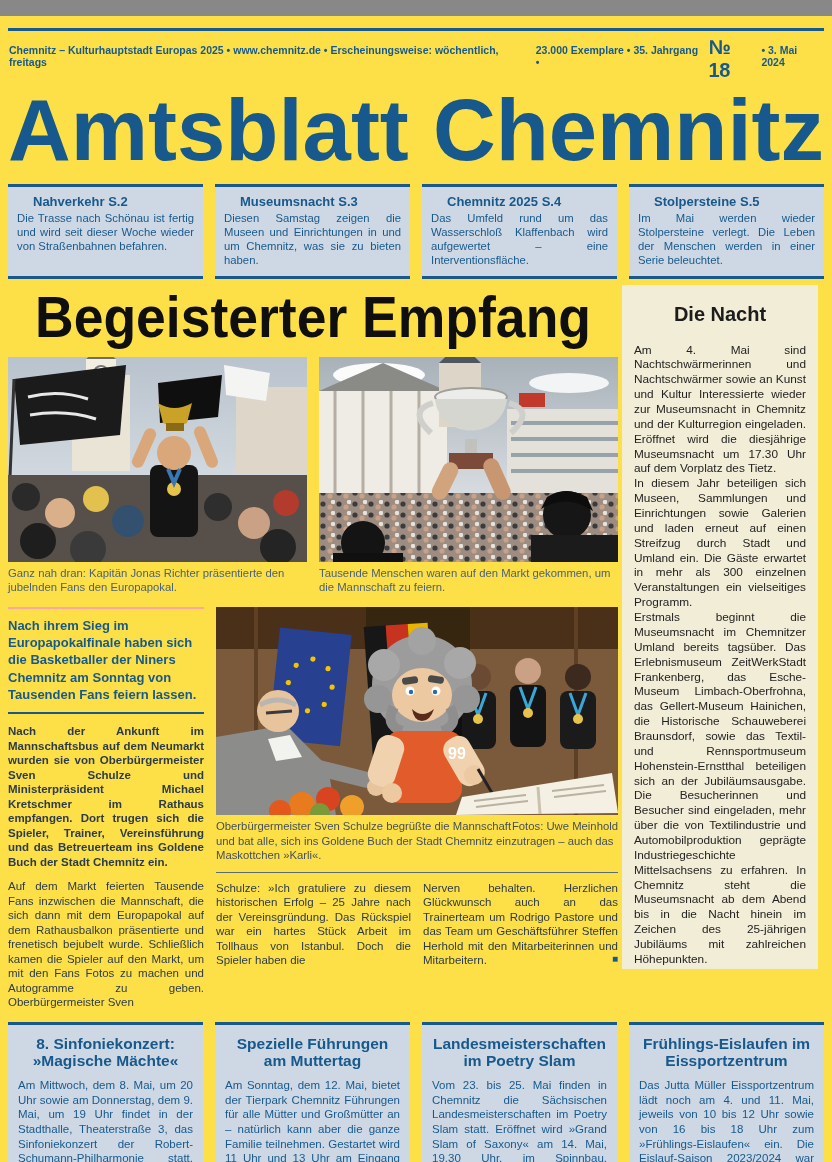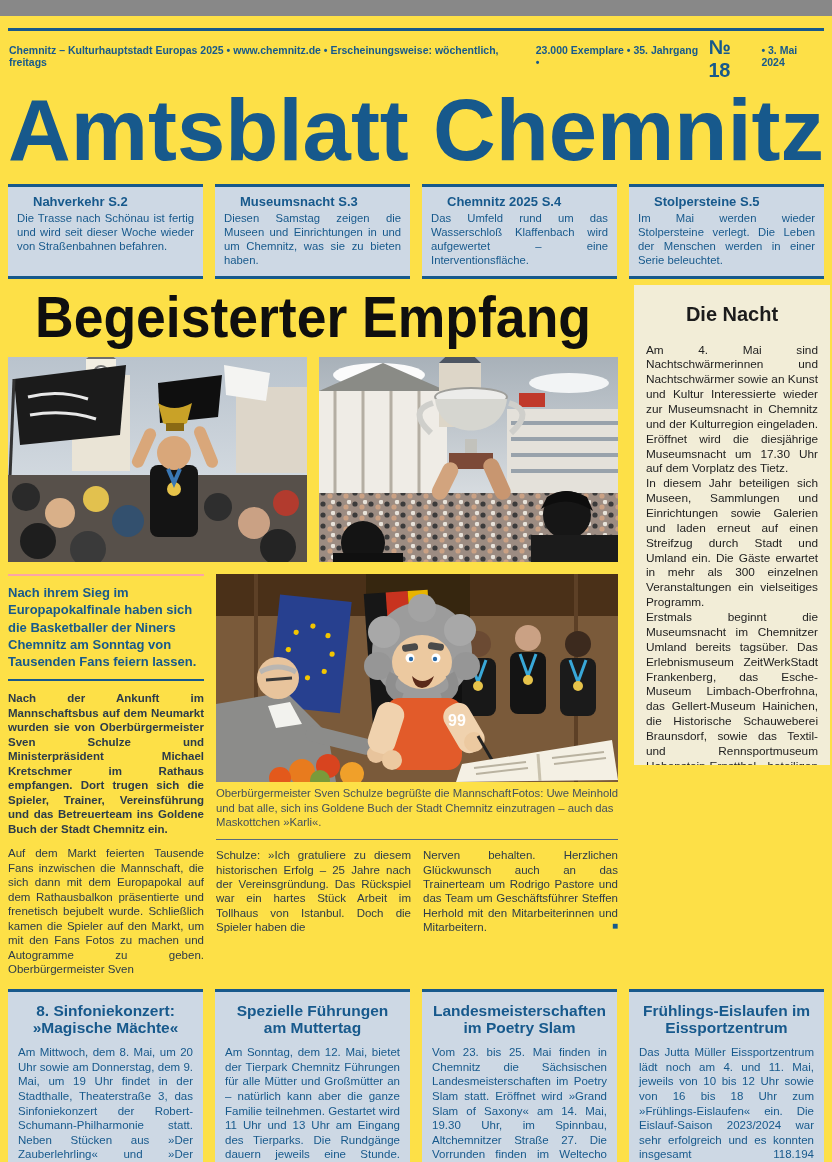--- a/index.html
+++ b/index.html
@@ -23,21 +23,21 @@
   
   .teasers { display: grid; grid-template-columns: repeat(4, 1fr); gap: 12px; margin: 8px 8px 0; }
   .teaser {
     background: #cdd8e4; border-top: 3px solid #17598c; border-bottom: 3px solid #17598c;
     padding: 7px 9px 9px; color: #17598c;
   }
   .teaser h3 { font-size: 13px; margin-bottom: 2px; padding-left: 16px; }
   .teaser p { font-size: 11.3px; line-height: 1.24; text-align: justify; }
 
   
-  .main { display: grid; grid-template-columns: 610px 196px; gap: 16px; margin: 6px 8px 0; align-items: start; }
+  .main { display: grid; grid-template-columns: 610px 196px; gap: 4px; margin: 6px 8px 0; align-items: start; }
 
   .headline { margin: 0 0 4px; }
   .photos { display: grid; grid-template-columns: 299px 299px; gap: 12px; }
   .photos svg, .midphoto svg { display: block; }
   .caps { display: grid; grid-template-columns: 299px 299px; gap: 12px; margin-top: 4px; }
   .cap { font-size: 11.3px; line-height: 1.28; color: #4b6277; }
 
   .article-grid { display: grid; grid-template-columns: 196px 402px; gap: 12px; margin-top: 12px; }
   .intro {
     border-top: 2px solid #fca5a5; border-bottom: 2px solid #17598c;
@@ -47,21 +47,21 @@
   .apara.bold { font-weight: bold; }
 
   .cap-mid { font-size: 11.3px; line-height: 1.3; color: #44505c; margin-top: 4px; }
   .credit { float: right; }
   .divider { border-top: 1.5px solid #5a6b7a; margin: 9px 0 8px; }
   .twocol { display: flex; gap: 12px; }
   .twocol .col { flex: 1; color: #2c3b4a; font-size: 11.5px; line-height: 1.26; text-align: justify; }
   .endmark { color: #17598c; float: right; font-size: 10px; line-height: inherit; }
 
   
-  .sidebar { background: #f2edd7; padding: 14px 12px 12px; height: 480px; overflow: hidden; }
+  .sidebar { background: #f2edd7; padding: 14px 12px 12px; height: 684px; overflow: hidden; }
   .sb-title { text-align: center; font-weight: bold; font-size: 20px; line-height: 1.18; color: #1c1c1c; margin: 4px 0 16px; }
   .sidebar p.sb { font-size: 11.8px; line-height: 1.26; text-align: justify; color: #222; }
 
   
   .bottom { display: grid; grid-template-columns: repeat(4, 1fr); gap: 12px; margin: 12px 8px 0; }
   .bbox {
     background: #cdd8e4; border-top: 3px solid #17598c; border-bottom: 3px solid #17598c;
     padding: 10px 10px 8px; color: #17598c;
   }
   .bbox .t { text-align: center; font-weight: bold; font-size: 15.5px; line-height: 1.15; }
@@ -211,20 +211,24 @@
           <g>
             <circle cx="248" cy="158" r="24" fill="#161616"></circle>
             <path d="M222,152 q26,-16 52,2 l-6,-14 q-22,-12 -40,0 z" fill="#0d0d0d"></path>
             <rect x="212" y="178" width="87" height="27" fill="#1b1b1b"></rect>
             <circle cx="44" cy="186" r="22" fill="#141414"></circle>
             <rect x="14" y="196" width="70" height="9" fill="#101010"></rect>
           </g>
         </svg>
       </div>
 
+      <div class="caps">
+        <div class="cap">Ganz nah dran: Kapitän Jonas Richter präsentierte den jubelnden Fans den Europapokal.</div>
+        <div class="cap">Tausende Menschen waren auf den Markt gekommen, um die Mannschaft zu feiern.</div>
+      </div>
 
       <div class="article-grid">
         <div>
           <div class="intro">Nach ihrem Sieg im Europapokalfinale haben sich die Basketballer der Niners Chemnitz am Sonntag von Tausenden Fans feiern lassen.</div>
           <p class="apara bold">Nach der Ankunft im Mannschaftsbus auf dem Neumarkt wurden sie von Oberbürgermeister Sven Schulze und Ministerpräsident Michael Kretschmer im Rathaus empfangen. Dort trugen sich die Spieler, Trainer, Vereinsführung und das Betreuerteam ins Goldene Buch der Stadt Chemnitz ein.</p>
           <p class="apara">Auf dem Markt feierten Tausende Fans inzwischen die Mannschaft, die sich dann mit dem Europapokal auf dem Rathausbalkon präsentierte und frenetisch bejubelt wurde. Schließlich kamen die Spieler auf den Markt, um mit den Fans Fotos zu machen und Autogramme zu geben. Oberbürgermeister Sven</p>
         </div>
 
         <div class="midphoto">
           <svg width="402" height="208" viewBox="0 0 402 208">

